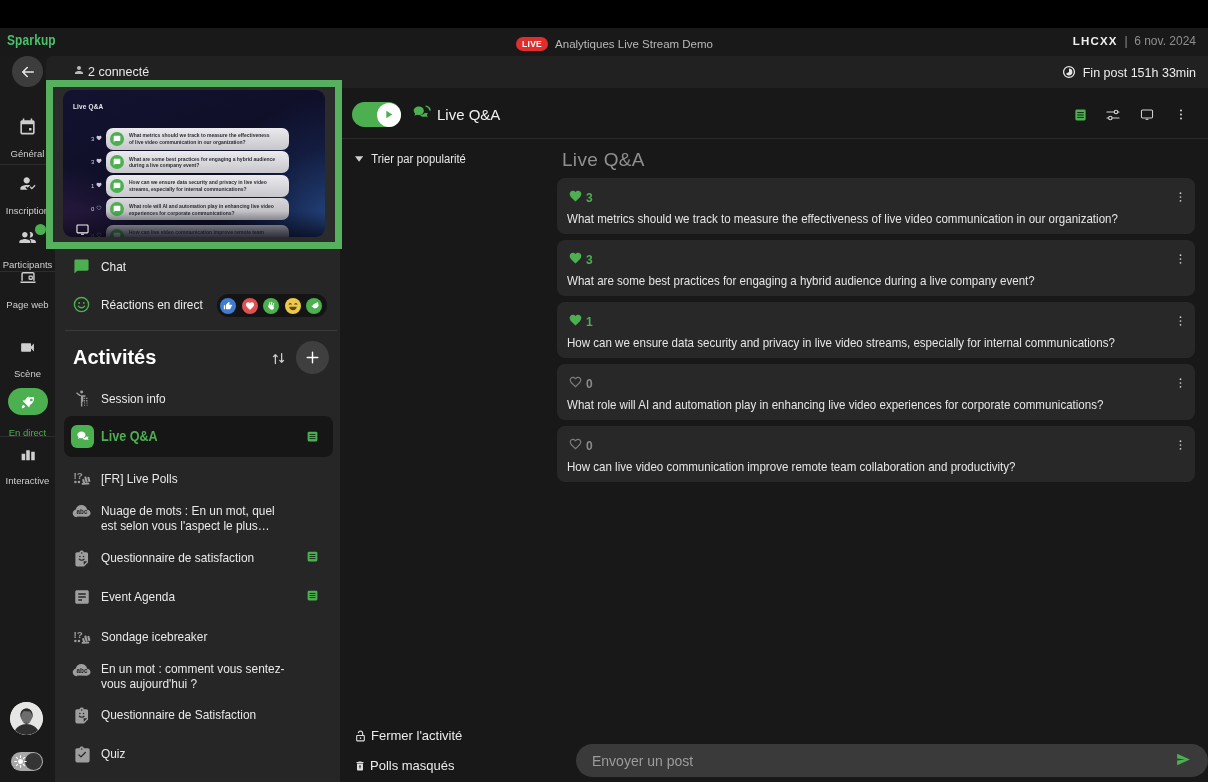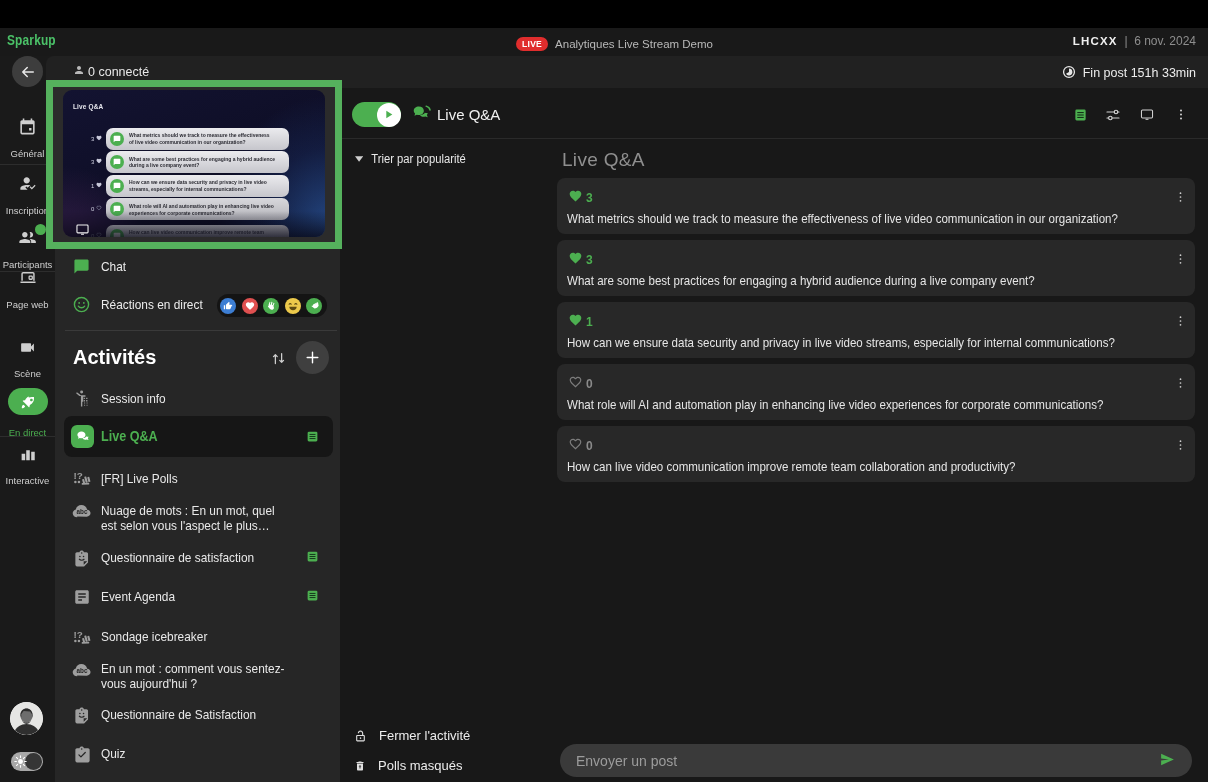--- a/index.html
+++ b/index.html
@@ -83,23 +83,23 @@
   #main-h { position:absolute; left:222px; top:61px; color:#8f8f8f; font-size:19px; font-weight:300; letter-spacing:0.3px; }
 
   .card { position:absolute; left:217px; width:638px; height:56px; background:#282828; border-radius:8px; }
   .card .hart { position:absolute; left:11px; top:11px; }
   .card .cnt { position:absolute; left:29px; top:13px; font-size:12px; font-weight:bold; color:#4caf50; }
   .card .cnt.gray { color:#8a8a8a; }
   .card .qtx { position:absolute; left:10px; top:32.5px; color:#e6e6e6; font-size:13.5px; white-space:nowrap; transform:scaleX(0.855); transform-origin:left center; }
   .card .dots { position:absolute; right:8px; top:12px; }
 
   #closeact { position:absolute; left:14px; top:638px; }
-  #closeact span, #hiddenposts span { color:#ececec; font-size:13px; margin-left:12px; vertical-align:middle;}
+  #closeact span, #hiddenposts span { color:#ececec; font-size:13px; margin-left:4px; vertical-align:middle;}
   #hiddenposts { position:absolute; left:14px; top:668px; }
-  #postinput { position:absolute; left:220px; top:656px; width:632px; height:33px; background:#3a3a3a; border-radius:17px; }
+  #postinput { position:absolute; left:236px; top:656px; width:632px; height:33px; background:#3a3a3a; border-radius:17px; }
   #postinput .ph { position:absolute; left:16px; top:9px; color:#9c9c9c; font-size:14px; }
   #postinput .send { position:absolute; right:16px; top:7px; }
 </style>
 </head>
 <body>
   <div class="abs" id="topblack"></div>
   <div class="abs" id="header">
     <div class="abs" id="logo">Sparkup</div>
     <svg class="abs" style="left:34px; top:29px;" width="8" height="6" viewBox="0 0 8 6">
       <path fill="none" stroke="#4bc168" stroke-width="1.3" d="M1 0.5L3.5 4.5L7 2.5"></path>
@@ -204,21 +204,21 @@
         </g>
       </svg>
     </div>
   </div>
   <div class="abs" id="connectbar">
     <div class="abs" id="conn-ic">
       <svg width="12" height="12" viewBox="0 0 24 24">
         <path fill="#b9b9b9" d="M12 12c2.2 0 4-1.8 4-4s-1.8-4-4-4-4 1.8-4 4 1.8 4 4 4zm0 2c-2.7 0-8 1.3-8 4v2h16v-2c0-2.7-5.3-4-8-4z"></path>
       </svg>
     </div>
-    <div class="abs" id="conn-txt">0 connecté</div>
+    <div class="abs" id="conn-txt">2 connecté</div>
     <div class="abs" id="fin"><svg style="display:inline-block;vertical-align:-3px;margin-right:7px;" width="14" height="14" viewBox="0 0 24 24">
         <circle cx="12" cy="12" r="9.3" fill="none" stroke="#e8e8e8" stroke-width="2.2"></circle>
         <path fill="#e8e8e8" d="M12 12V6.2a5.8 5.8 0 11-5.1 8.6z"></path>
       </svg><span style="vertical-align:middle;">Fin post 151h 33min</span></div>
   </div>
 
   <div class="abs" id="panel">
     <div class="prow-ic" style="top:170px;">
       <svg width="17" height="17" viewBox="0 0 24 24">
         <path fill="#4caf50" d="M20 2H4c-1.1 0-2 .9-2 2v18l4-4h14c1.1 0 2-.9 2-2V4c0-1.1-.9-2-2-2z"></path>

